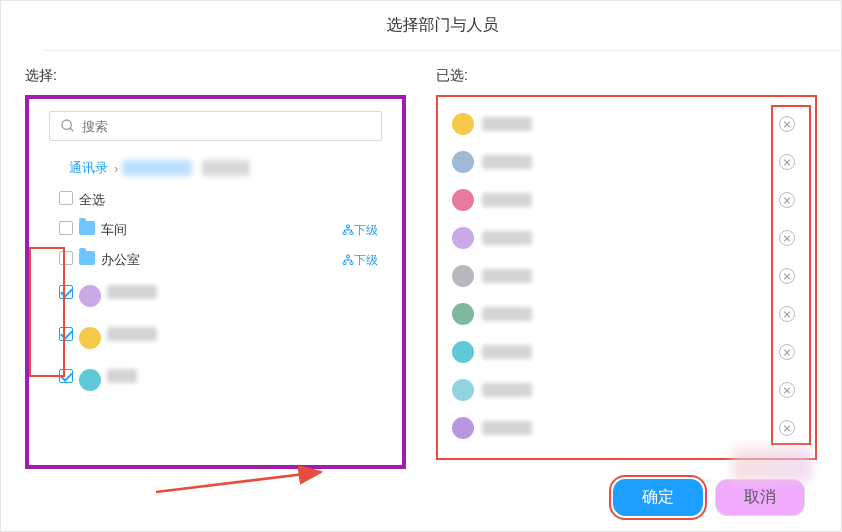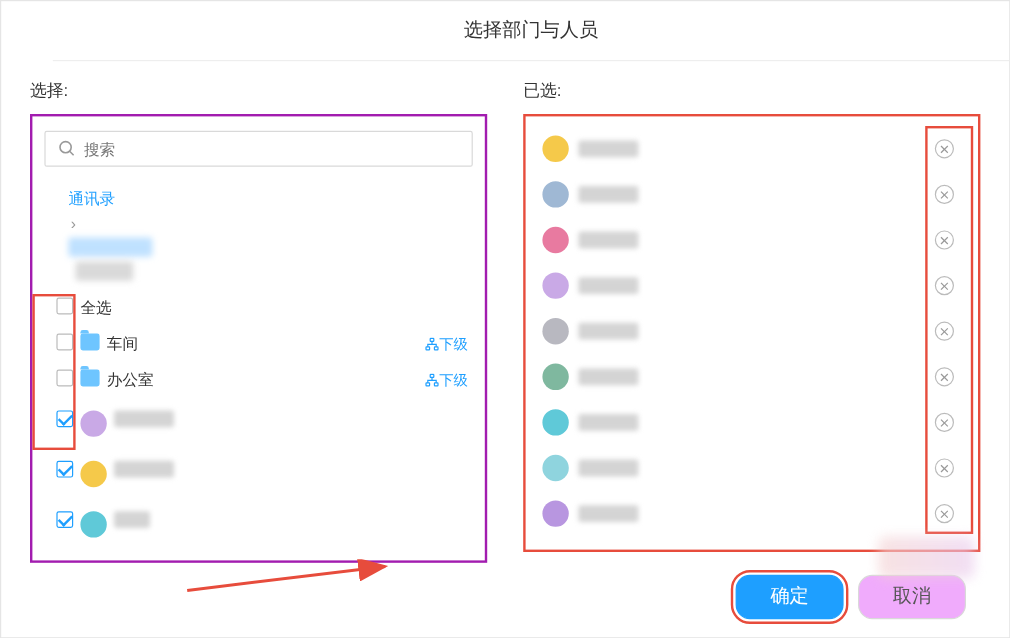--- a/index.html
+++ b/index.html
@@ -34,22 +34,22 @@
     .column {
       flex: 1;
       min-width: 0;
     }
     .column-label {
       padding: 16px 0 10px 0;
       font-size: 14px;
       color: #333;
     }
     .left-box {
-      border: 2px solid #a21caf;
-      padding: 12px 10px;
+      border: 4px solid #a21caf;
+      padding: 12px 20px;
       height: 374px;
       position: relative;
     }
     .search-wrap {
       border: 1px solid #d9d9d9;
       border-radius: 2px;
       display: flex;
       align-items: center;
       padding: 6px 10px;
       background: #fff;
@@ -65,23 +65,22 @@
       border: none;
       outline: none;
       flex: 1;
       font-size: 13px;
       color: #999;
     }
     .breadcrumb {
       padding: 6px 10px 8px 20px;
       font-size: 13px;
       display: flex;
-      align-items: flex-start;
+      align-items: center;
       gap: 4px;
-      flex-direction: column;
     }
     .breadcrumb-root {
       color: #1e9fff;
     }
     .breadcrumb-sep {
       color: #999;
       margin-left: 2px;
     }
     .blur-chip {
       display: inline-block;

